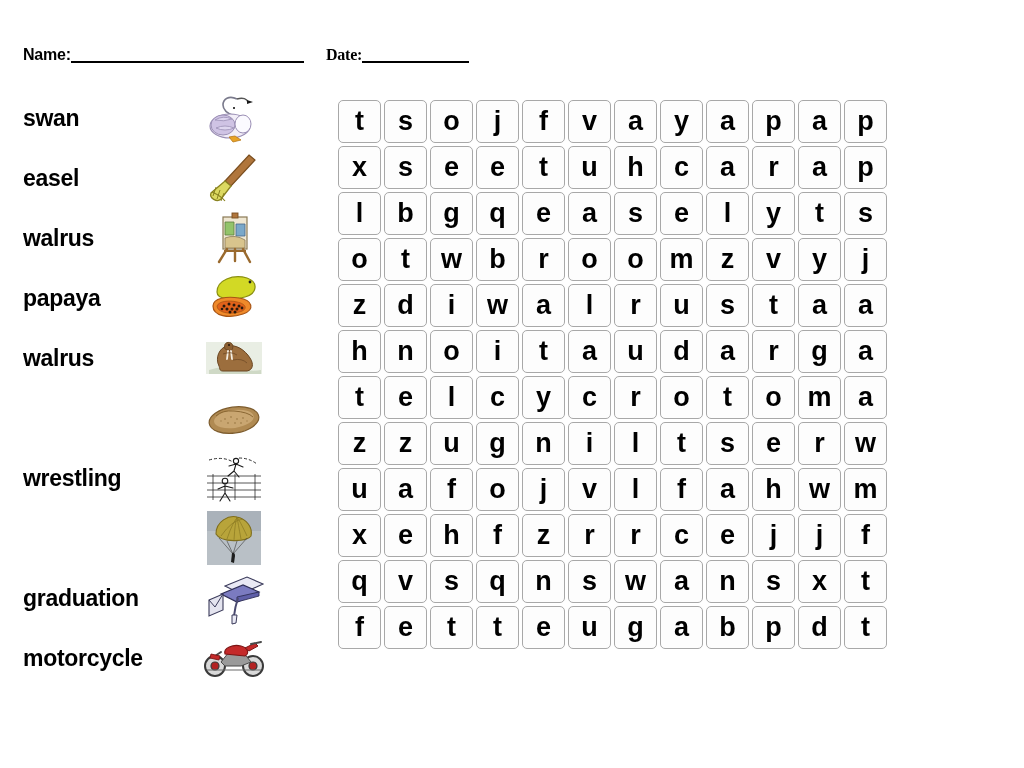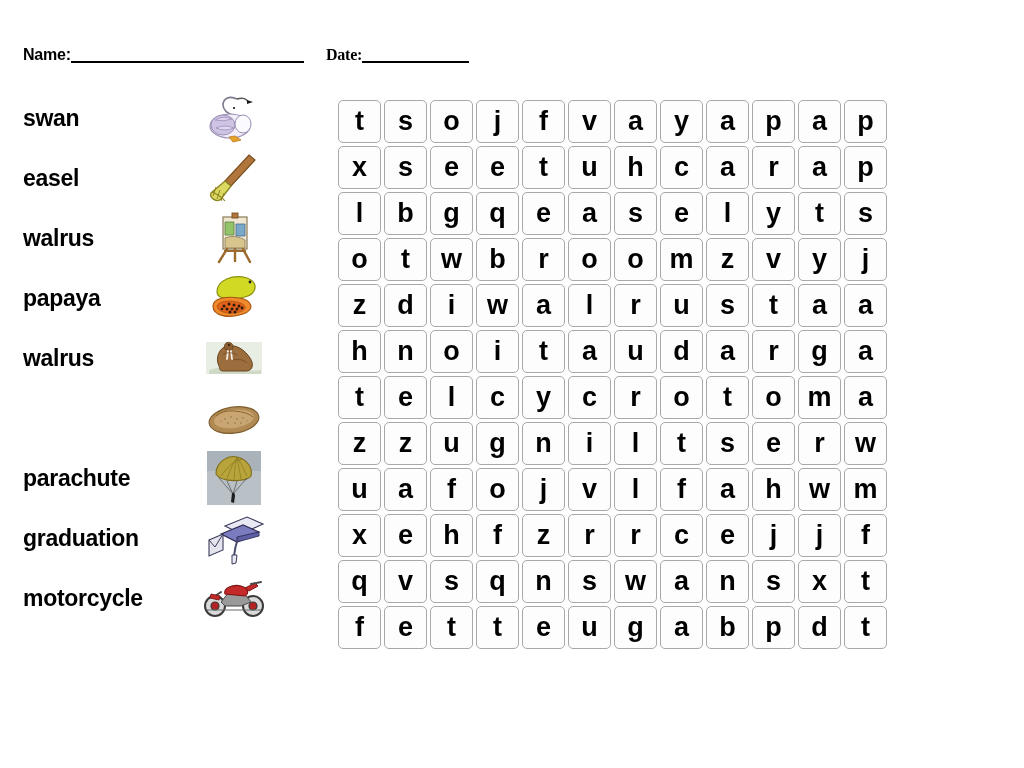--- a/index.html
+++ b/index.html
@@ -218,21 +218,42 @@
             <circle cx="25" cy="33" r=".9"></circle>
             <circle cx="32" cy="33" r=".9"></circle>
       <circle cx="38" cy="33" r=".9"></circle>
             <circle cx="18" cy="31" r=".8"></circle>
             <circle cx="44" cy="31" r=".8"></circle>
     </g>
   </svg>
       </div>
     </div>
     <div class="word-row">
-      <div class="word-label">parachute</div>
+      <div class="word-label">wrestling</div>
+      <div class="word-pic">
+        <svg id="svg-wrestling-illustration" width="62" height="56" viewBox="0 0 62 56" xmlns="http://www.w3.org/2000/svg">
+    <rect x="2" y="2" width="58" height="52" fill="#ffffff"></rect>
+    <g stroke="#2b2b2b" stroke-width=".8" fill="none">
+      <path d="M4 26 h54 M4 33 h54 M4 40 h54 M4 47 h54"></path>
+      <path d="M10 24 v26 M32 24 v26 M52 24 v26"></path>
+    </g>
+    <g stroke="#2b2b2b" stroke-width="1" fill="none" stroke-dasharray="3 2">
+      <path d="M6 10 q14 -4 24 2"></path>
+      <path d="M36 8 q10 0 18 6"></path>
+    </g>
+    <g stroke="#1a1a1a" stroke-width="1.1" fill="none" stroke-linecap="round">
+      <circle cx="33" cy="11" r="2.6"></circle>
+      <path d="M33 14 l-2 7 M31 21 l-6 5 M31 21 l5 6 M33 14 l-7 2 M33 14 l7 3"></path>
+      <circle cx="22" cy="31" r="2.8"></circle>
+      <path d="M22 34 l0 9 M22 43 l-5 8 M22 43 l5 8 M22 36 l-7 3 M22 36 l8 2"></path>
+    </g>
+  </svg>
+      </div>
+    </div>
+    <div class="word-row">
       <div class="word-pic">
         <svg id="svg-parachute-illustration" width="62" height="56" viewBox="0 0 62 56" xmlns="http://www.w3.org/2000/svg">
     <rect x="4" y="1" width="54" height="54" fill="#b9c0c6"></rect>
     <rect x="4" y="1" width="54" height="20" fill="#aab2ba"></rect>
     <path d="M13 24 C13 11 26 5 34 7 C44 9 50 18 48 26 C44 32 18 33 13 24Z" fill="#b8a43a" stroke="#7e6d1c" stroke-width="1.1"></path>
     <g stroke="#8a7821" stroke-width=".7" fill="none">
       <path d="M18 26 q11 -16 22 -17"></path>
             <path d="M24 29 q6 -18 11 -22"></path>
             <path d="M31 30 q1 -18 3 -23"></path>
       <path d="M38 29 q-3 -16 -4 -22"></path>

